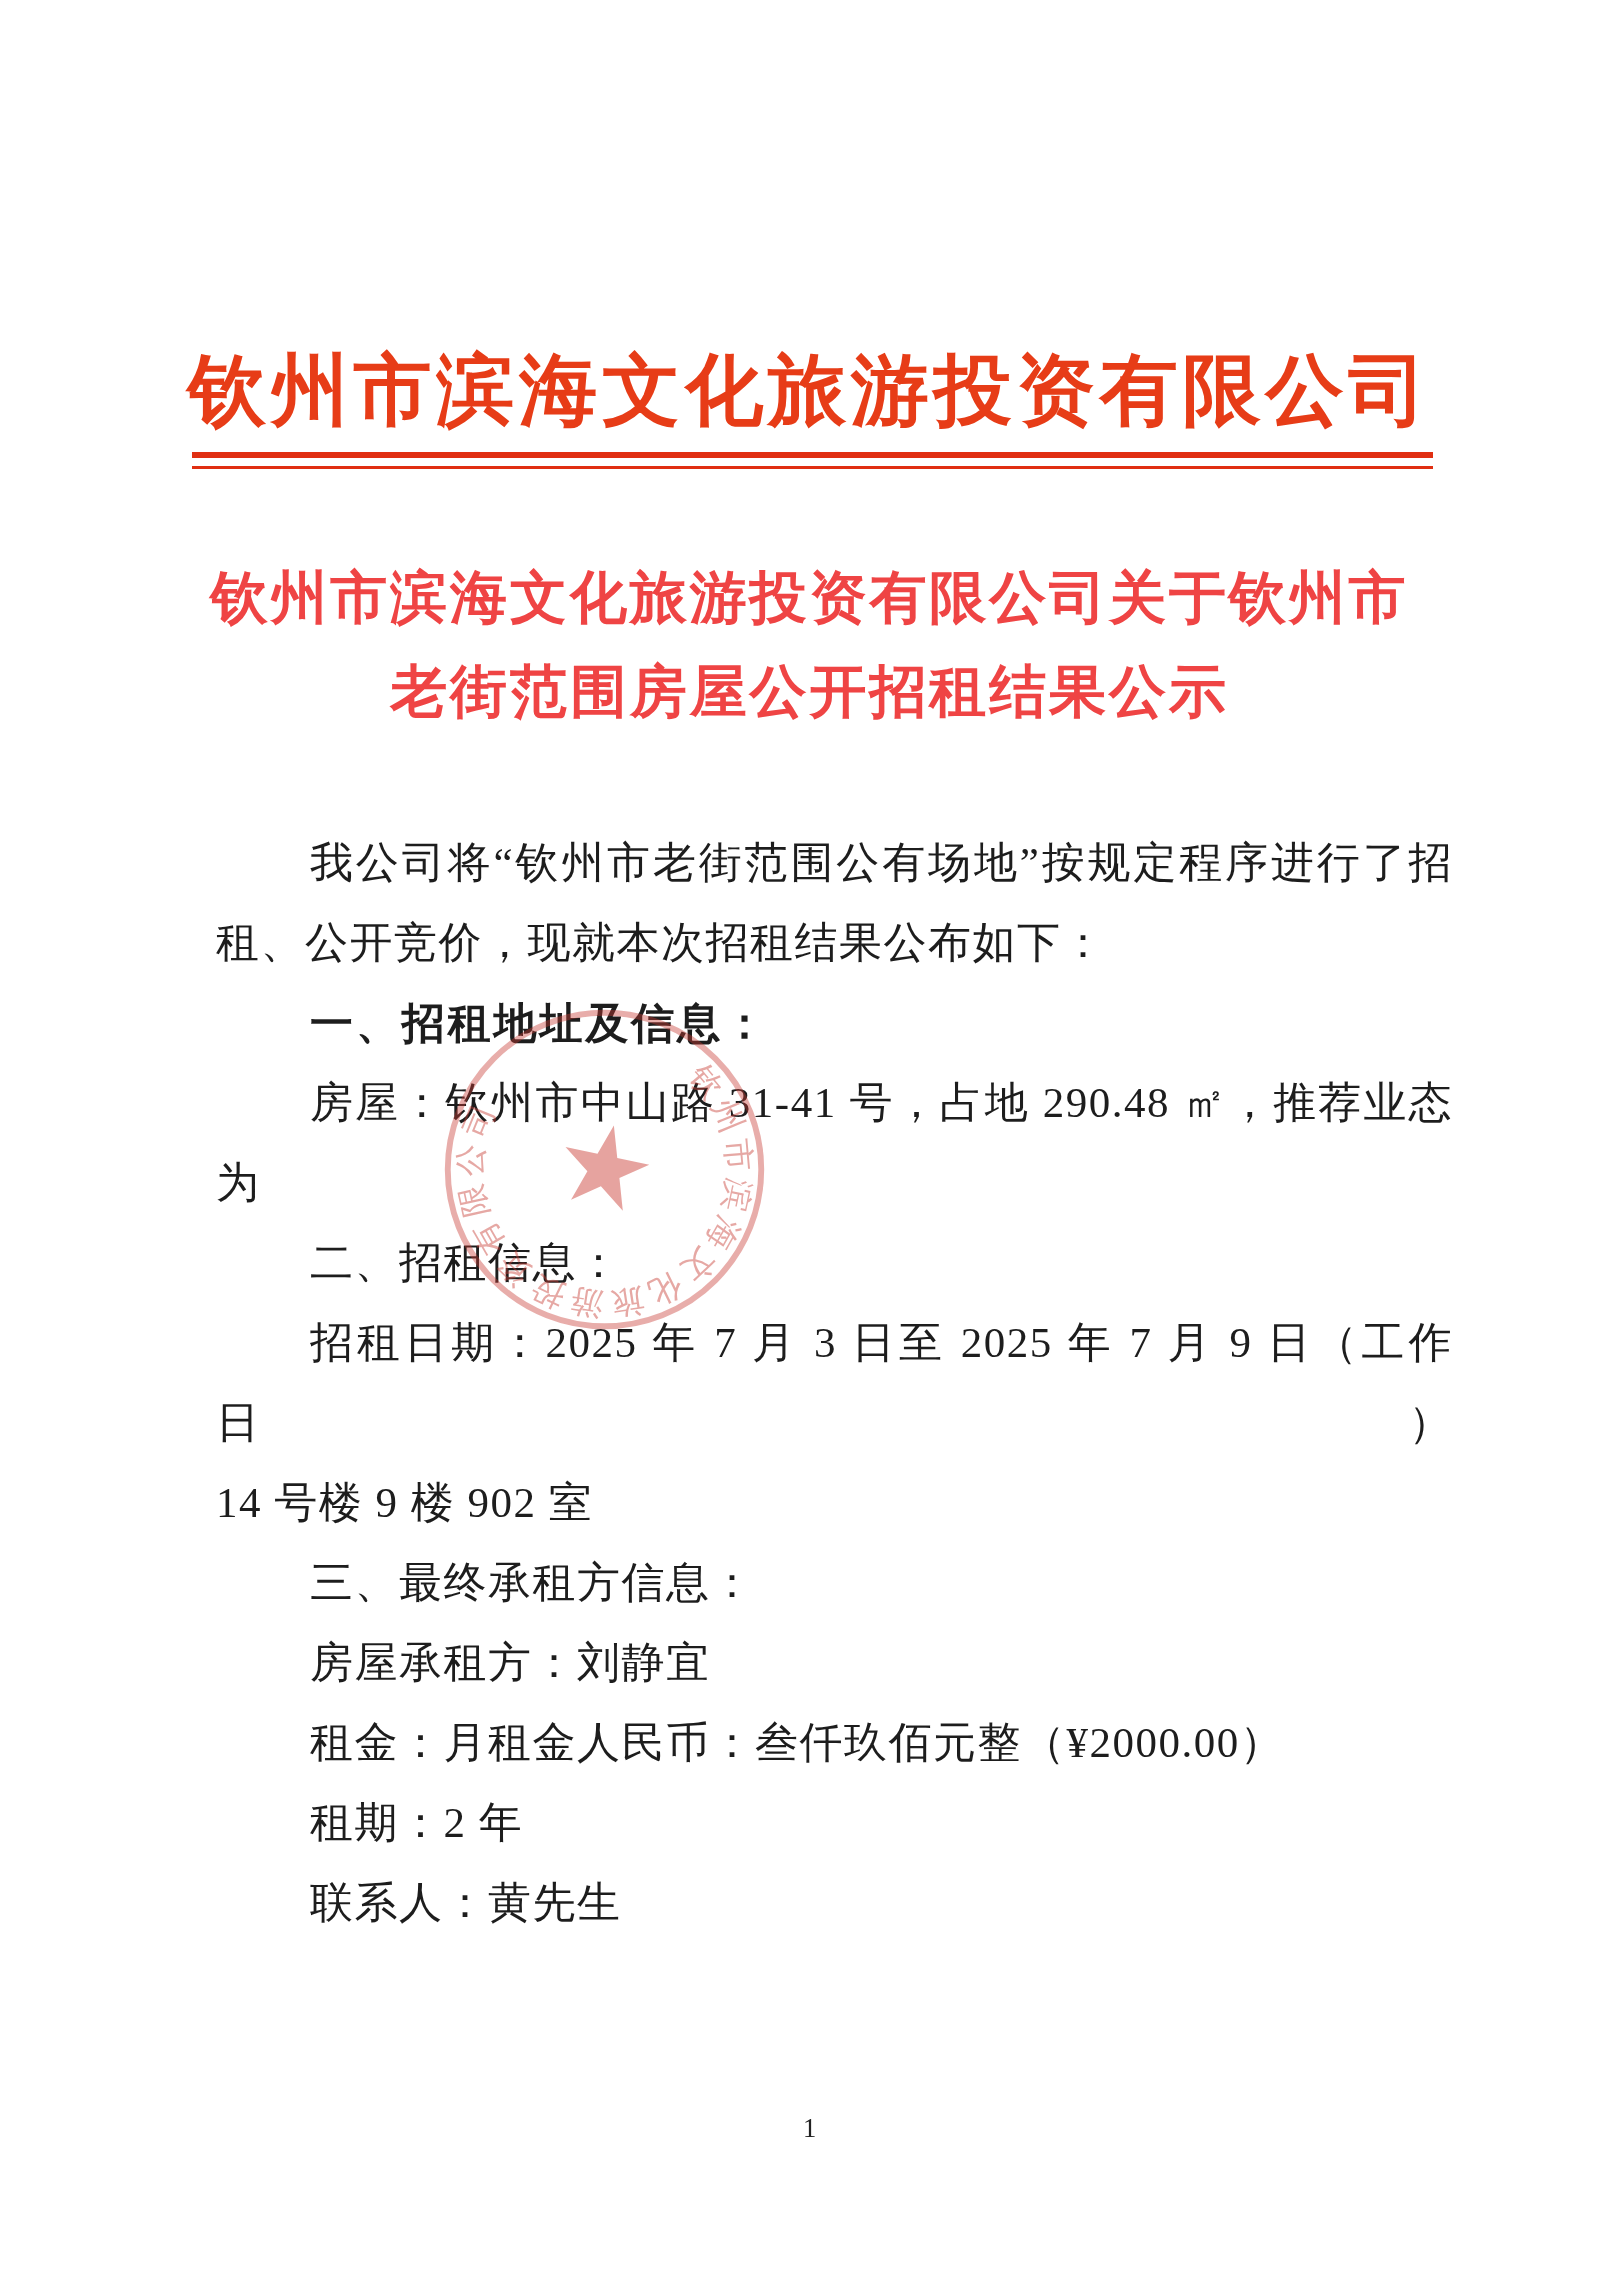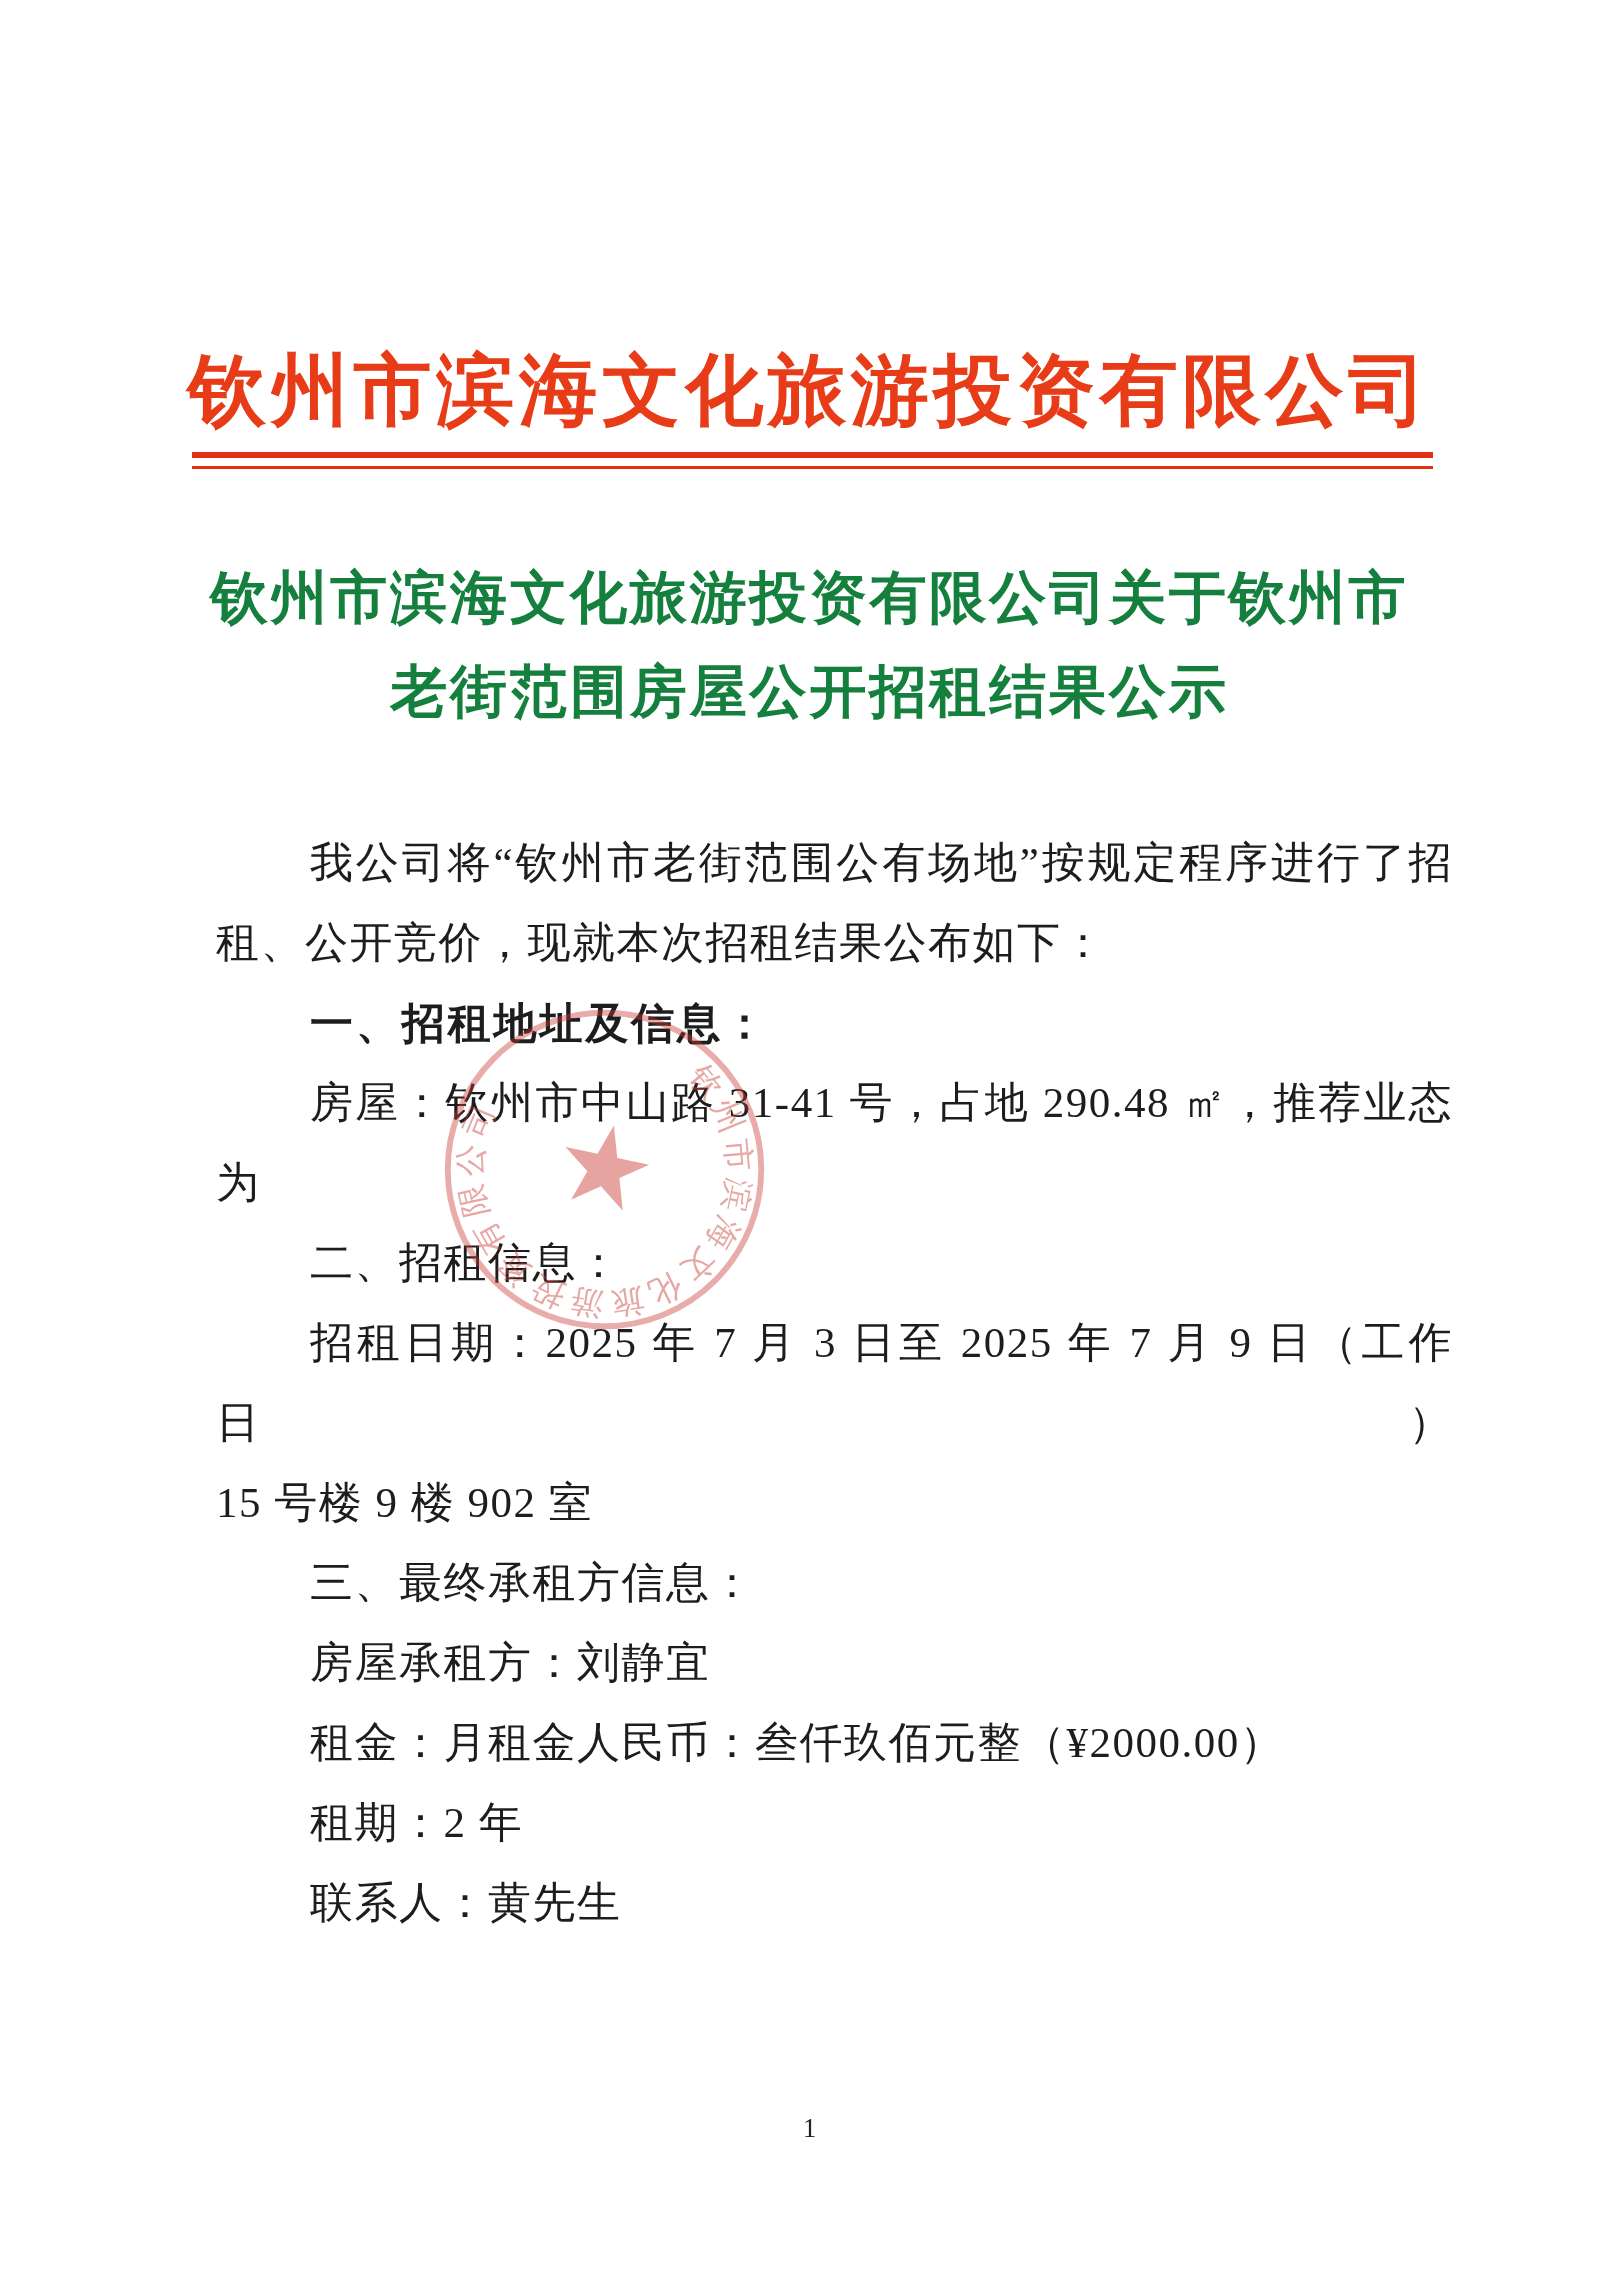--- a/index.html
+++ b/index.html
@@ -37,21 +37,21 @@
     position: absolute;
     top: 551px;
     left: 0;
     width: 100%;
     margin: 0;
     text-align: center;
     font-size: 57px;
     font-weight: bold;
     line-height: 94px;
     letter-spacing: 2.9px;
-    color: #15803d;
+    color: #ef4444;
   }
   .body-block {
     position: absolute;
     left: 196px;
     top: 823px;
     width: 1237px;
     font-size: 43px;
     line-height: 80px;
     letter-spacing: 1.5px;
     margin-left: 20px;
@@ -100,21 +100,21 @@
     <span>老街范围房屋公开招租结果公示</span>
   </h2>
 
   <div class="body-block">
     <p class="indent fill">我公司将“钦州市老街范围公有场地”按规定程序进行了招</p>
     <p>租、公开竞价，现就本次招租结果公布如下：</p>
     <p class="indent hei">一、招租地址及信息：</p>
     <p class="indent fill">房屋：钦州市中山路 31-41 号，占地 290.48 ㎡，推荐业态为</p>
     <p class="indent">二、招租信息：</p>
     <p class="indent fill">招租日期：2025 年 7 月 3 日至 2025 年 7 月 9 日（工作日）</p>
-    <p>15 号楼 9 楼 902 室</p>
+    <p>14 号楼 9 楼 902 室</p>
     <p class="indent">三、最终承租方信息：</p>
     <p class="indent">房屋承租方：刘静宜</p>
     <p class="indent">租金：月租金人民币：叁仟玖佰元整（¥2000.00）</p>
     <p class="indent">租期：2 年</p>
     <p class="indent">联系人：黄先生</p>
   </div>
 
   <svg class="seal" viewBox="0 0 344 344" aria-hidden="true">
     <defs>
       <path id="seal-arc" d="M 46,172 A 126,126 0 1 1 298,172 A 126,126 0 1 1 46,172" fill="none"></path>

